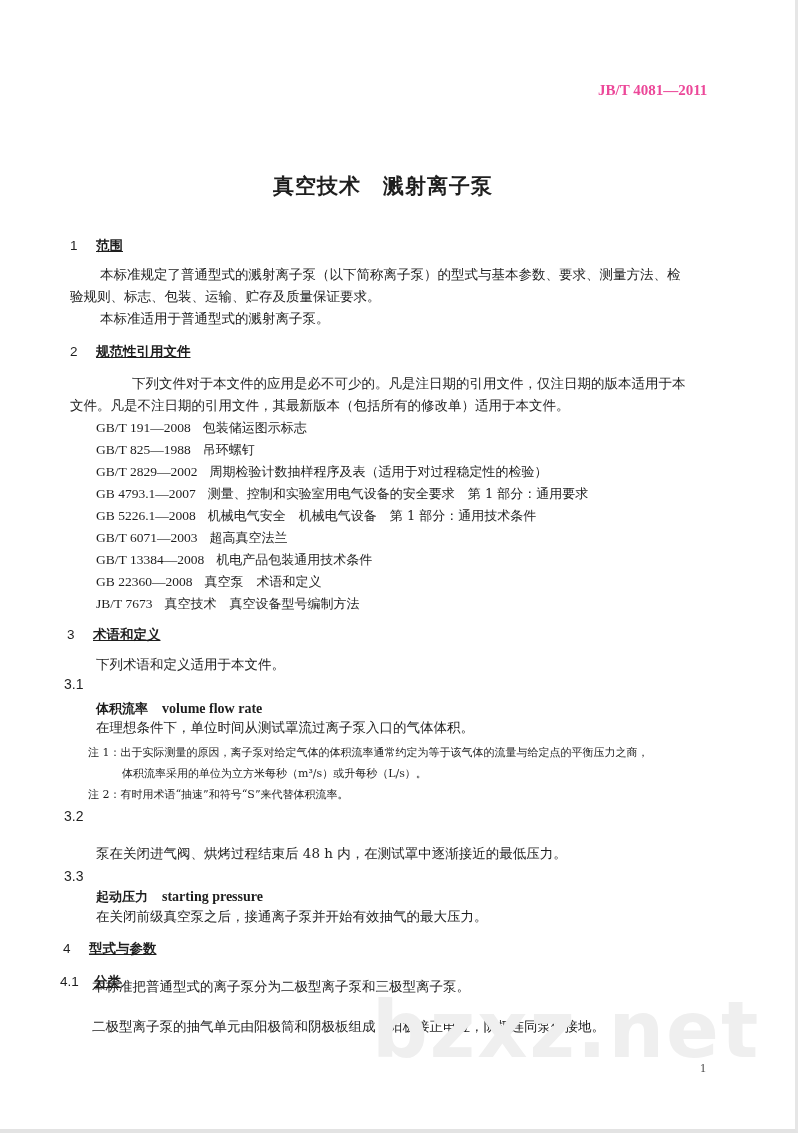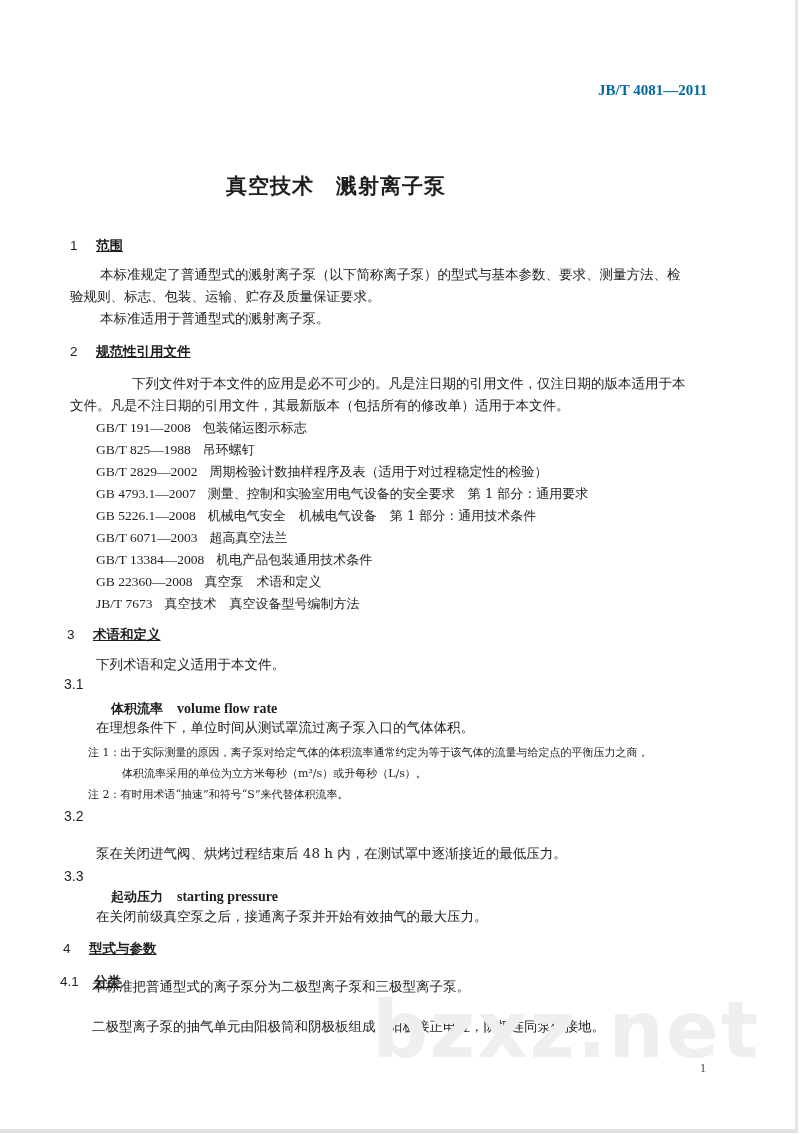--- a/index.html
+++ b/index.html
@@ -3,28 +3,28 @@
 <meta charset="utf-8">
 <style>
   html, body { margin:0; padding:0; }
   body {
     width:800px; height:1134px; background:#ffffff; position:relative; overflow:hidden;
     font-family:"DejaVu Serif","Liberation Serif",serif; color:#1e1e1e;
   }
   .page { position:absolute; left:0; top:0; width:795px; height:1129px; background:#fff;
           border-right:3px solid #e6e6e6; border-bottom:4px solid #e3e3e3; }
   .abs { position:absolute; white-space:nowrap; }
-  .stdno { left:598px; top:82px; font-family:"Liberation Serif",serif; font-size:15px; font-weight:bold; color:#0369a1; }
-  .title { left:0; width:672px; text-align:center; top:172px; font-family:"DejaVu Sans",sans-serif; font-size:21px; font-weight:bold; letter-spacing:1px; }
+  .stdno { left:598px; top:82px; font-family:"Liberation Serif",serif; font-size:15px; font-weight:bold; color:#ec4899; }
+  .title { left:0; width:672px; text-align:center; top:172px; font-family:"DejaVu Sans",sans-serif; font-size:21px; font-weight:bold; letter-spacing:1px;padding-left:47px; }
   .h1 { font-family:"DejaVu Sans",sans-serif; font-size:13.5px; font-weight:bold;text-decoration:underline; }
   .h1 .num { display:inline-block; width:26px; font-family:"Liberation Sans",sans-serif; font-weight:normal; }
   .p { font-size:13.5px; line-height:22px; }
   .note { font-size:11px; }
   .clause { font-family:"Liberation Sans",sans-serif; font-size:14px; }
-  .term { font-family:"DejaVu Sans",sans-serif; font-size:13px; font-weight:bold;margin-left:15px; }
+  .term { font-family:"DejaVu Sans",sans-serif; font-size:13px; font-weight:bold; }
   .term .en { font-family:"Liberation Serif",serif; font-weight:bold; font-size:14px; margin-left:14px; }
   .ref .code { font-family:"Liberation Serif",serif; font-size:13.5px; }
   .ref .tt { margin-left:12px; font-size:13px; }
   .watermark { position:absolute; left:372px; top:985px; font-family:"DejaVu Sans",sans-serif; font-weight:bold;
                font-size:78px; color:#efefef; letter-spacing:2px; }
   .pagenum { left:700px; top:1061px; font-family:"Liberation Serif",serif; font-size:12px; color:#444; }
 </style>
 </head>
 <body>
 

